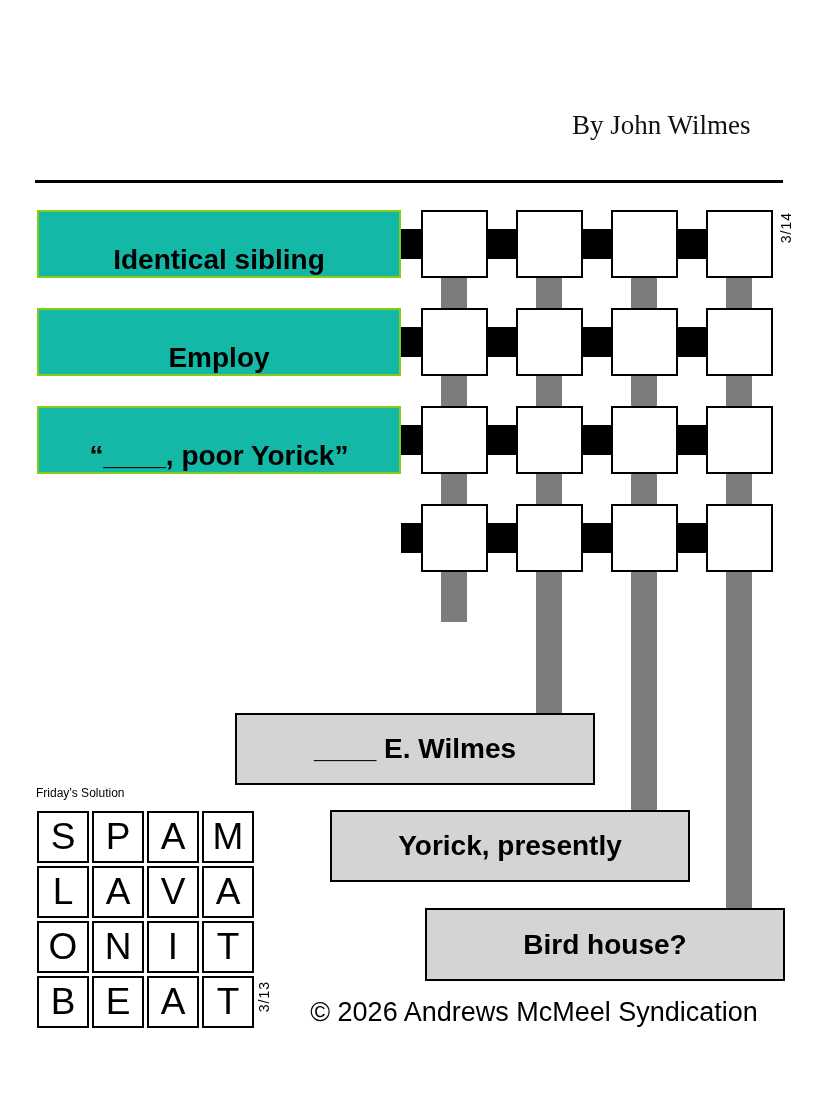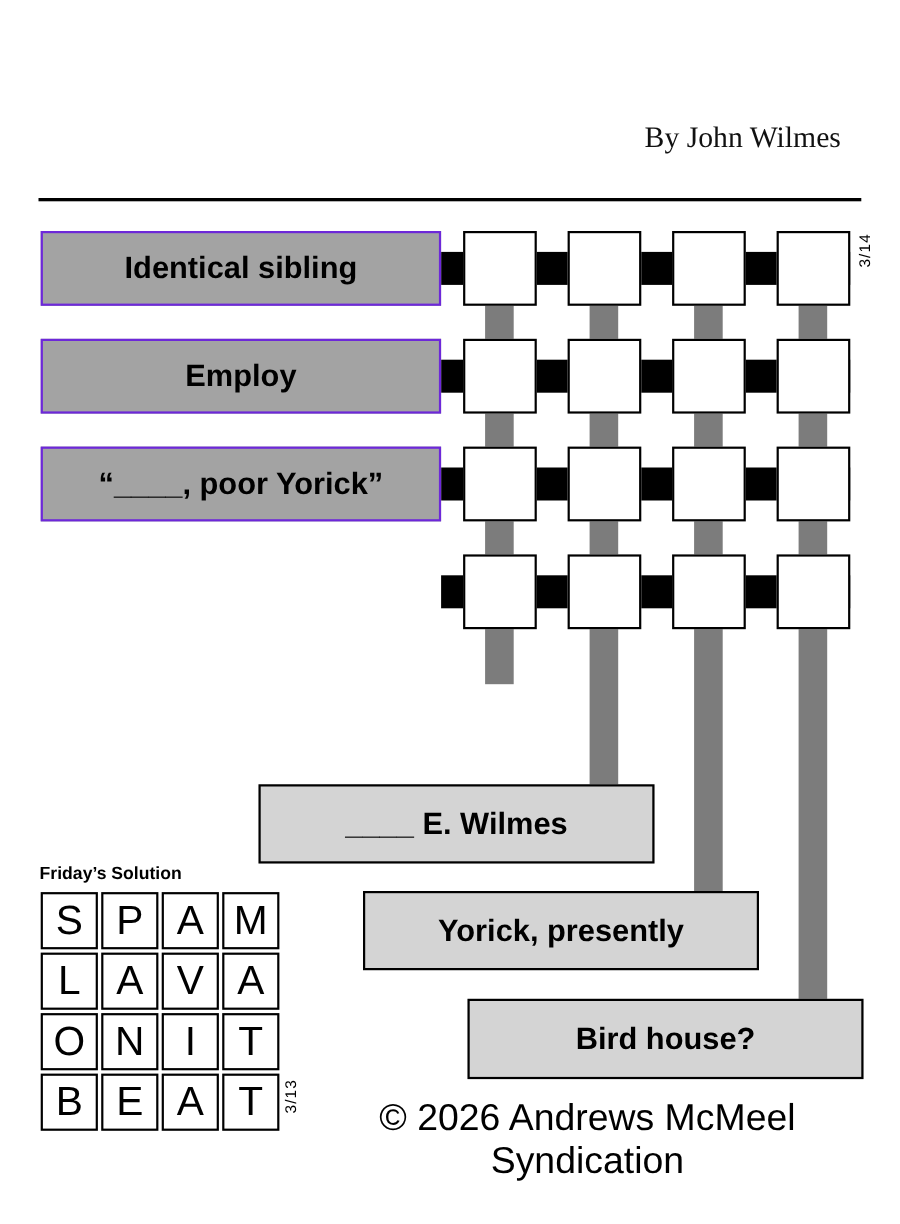--- a/index.html
+++ b/index.html
@@ -27,64 +27,64 @@
     display:flex; align-items:center; justify-content:center;
   }
   .logo-four {
     font-family:"DejaVu Sans", sans-serif; font-weight:bold; font-style:italic;
     font-size:92px; color:#8f8f8f;
     -webkit-text-stroke:4px #000; paint-order:stroke fill;
     transform:translateY(-4px);
   }
   .byline {
     position:absolute; left:572px; top:110px;
-    font-family:"Liberation Serif", serif; font-size:27px; color:#111;margin-left:14px;
+    font-family:"Liberation Serif", serif; font-size:27px; color:#111;
   }
   .rule { position:absolute; left:35px; top:180px; width:748px; height:3px; background:#000; }
 
   
   .across-clue {
     position:absolute; left:37px; width:364px; height:68px;
-    background:#a3a3a3; border:2px solid #6d28d9; z-index:3;
-    display:flex; align-items:center; justify-content:center;
+    background:#14b8a6; border:2px solid #84cc16; z-index:3;
+    display:flex; align-items:flex-end; justify-content:center;
   }
   .clue-text { font-weight:bold; font-size:28px; color:#000; white-space:nowrap; }
   .hbar { position:absolute; left:401px; width:372px; height:30px; background:#000; z-index:1; }
   .vbar { position:absolute; width:26px; background:var(--connector-gray,#7c7c7c); z-index:1; }
   .acell {
     position:absolute; width:67px; height:68px;
     background:#fff; border:2px solid #000; z-index:2;
   }
   .down-clue {
     position:absolute; width:360px;
     background:var(--down-clue-bg,#d4d4d4); border:2px solid #000; z-index:3;
     display:flex; align-items:center; justify-content:center;
   }
   .vdate {
     position:absolute; font-size:14px; letter-spacing:1px; color:#000;
     writing-mode:vertical-rl; text-orientation:mixed; transform:rotate(180deg);
     z-index:4;
   }
 
   
-  .sol-title { position:absolute; left:36px; top:786px; font-size:16px;font-weight:bold; }
+  .sol-title { position:absolute; left:36px; top:786px; font-size:12px; }
   .sol-grid {
     position:absolute; left:37px; top:811px;
     display:grid; grid-template-columns:repeat(4,52px); grid-auto-rows:52px; gap:3px;
   }
   .scell {
     background:#fff; border:2px solid #000;
     display:flex; align-items:center; justify-content:center;
     font-size:37px; font-weight:400; color:#000;
   }
 
   
   .copyright {
     position:absolute; left:278px; top:997px; width:512px;
-    text-align:center; font-size:34px; color:#000;
+    text-align:center; font-size:27px; color:#000;
   }
 </style>
 </head>
 <body>
 
 <div class="page">
 
   <div class="byline">By John Wilmes</div>
   <div class="rule"></div>
 

